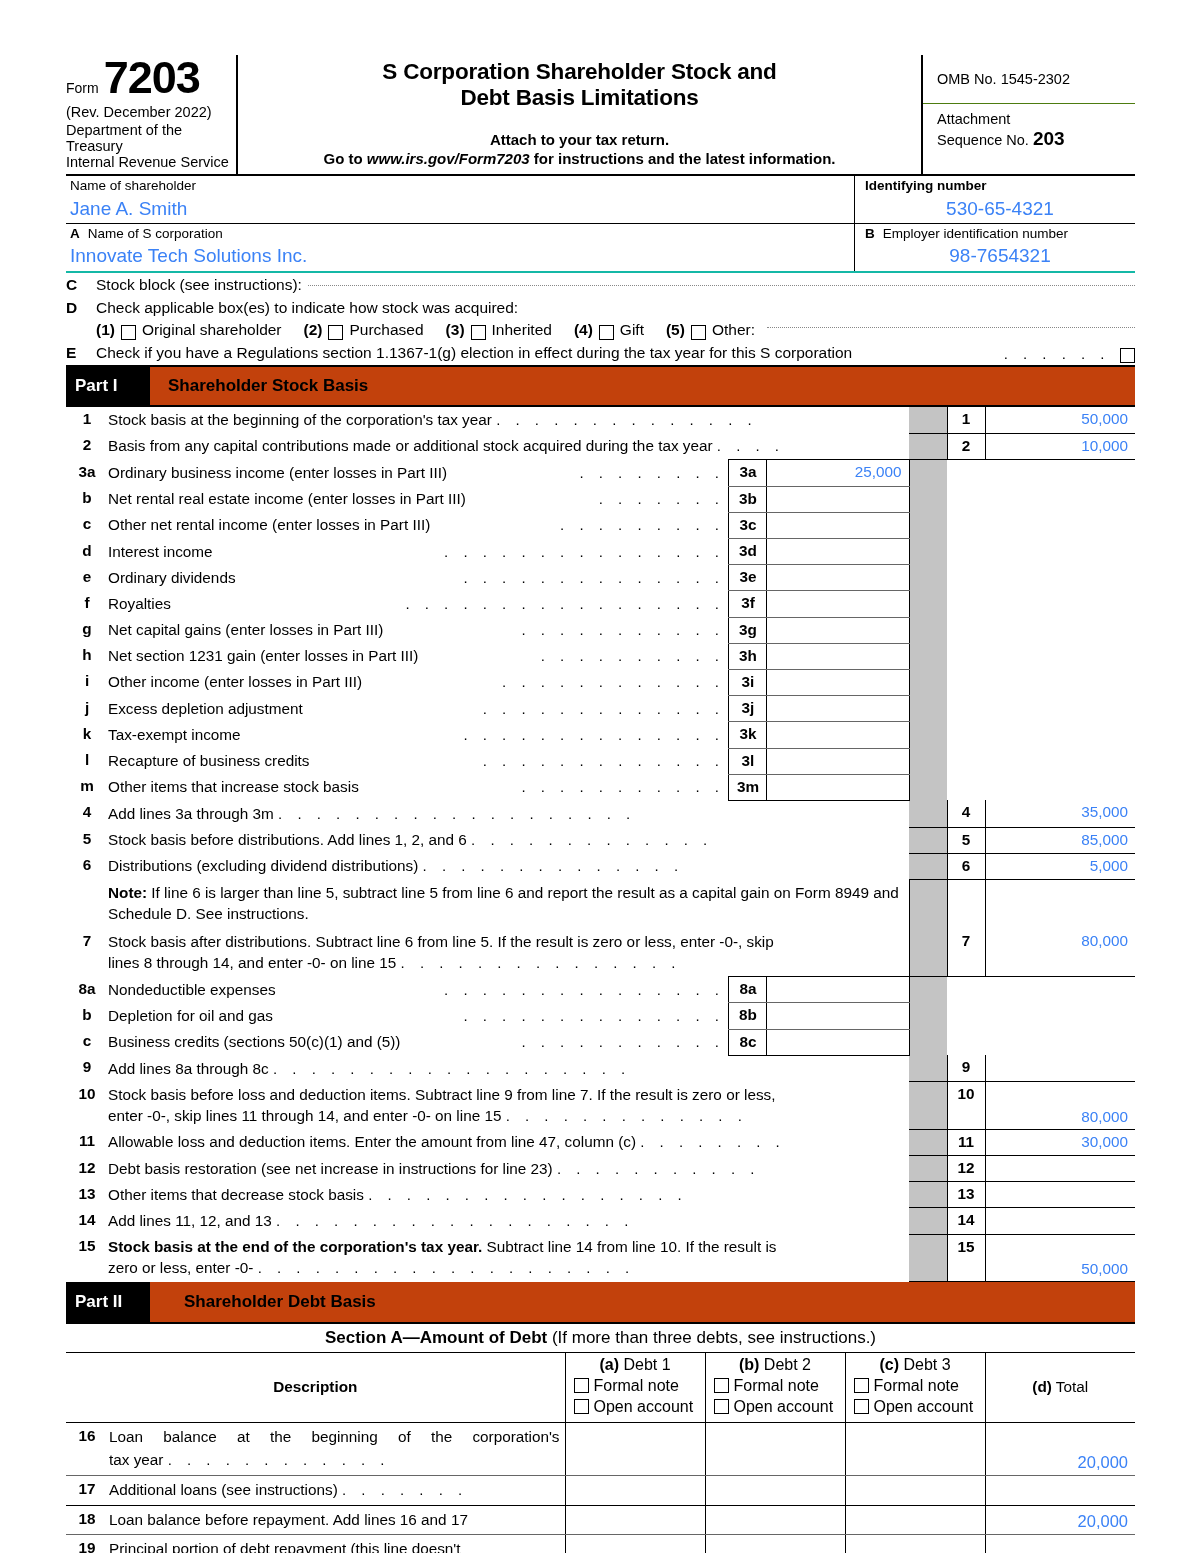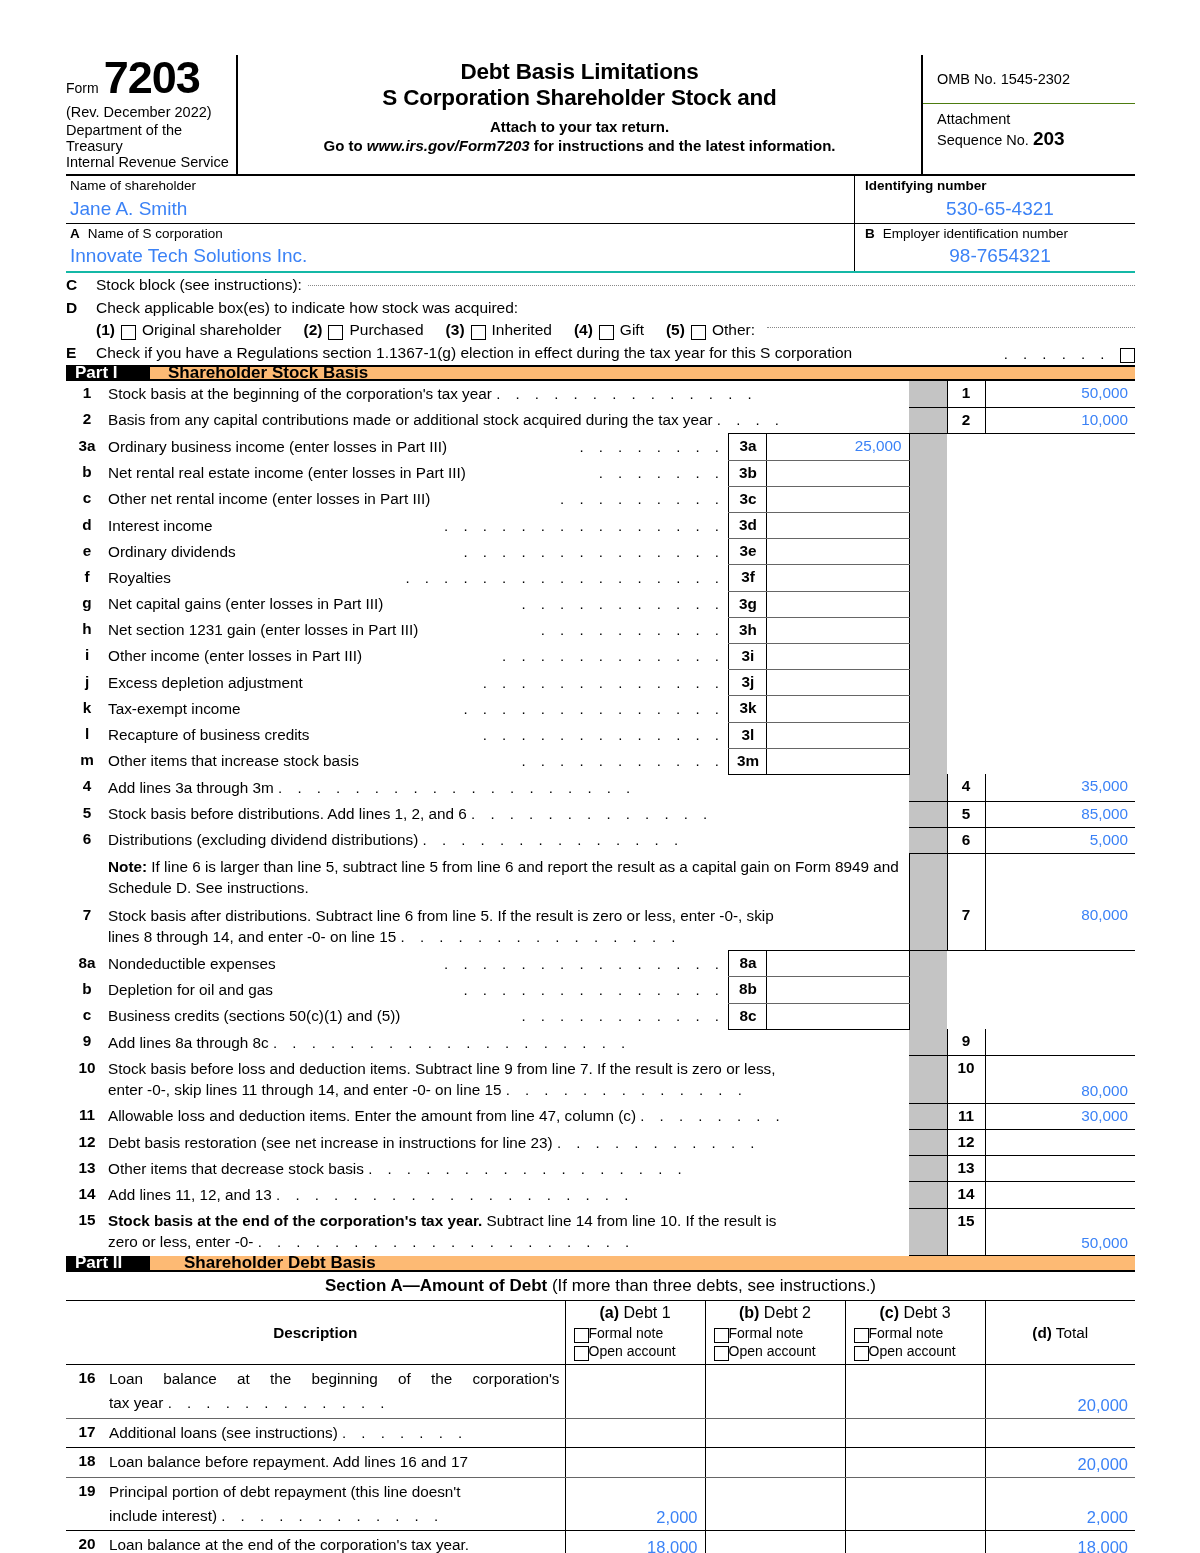--- a/index.html
+++ b/index.html
@@ -53,21 +53,21 @@
     flex: 1;
     text-align: center;
     padding: 4px 6px 3px 6px;
     border-right: 2px solid #000;
   }
   .title-main {
     font-size: 22.5px; font-weight: bold; line-height: 1.15;
     letter-spacing: -0.2px;
   }
   .title-sub {
-    font-size: 15px; font-weight: bold; margin-top: 7px; line-height: 1.25;
+    font-size: 15px; font-weight: bold; margin-top: 20px; line-height: 1.25;
   }
   .hdr-right { width: 212px; }
   .omb {
     font-size: 14.5px;
     padding: 16px 0 16px 14px;
     border-bottom: 1px solid #4d7c0f;
   }
   .attach {
     font-size: 14.5px; line-height: 1.15;
     padding: 7px 0 6px 14px;
@@ -106,22 +106,22 @@
     position: relative; top: 2px;
   }
   .e-row { display: flex; align-items: center; padding: 2px 0 3px 0; }
   .e-dots { flex: 1; text-align: right; letter-spacing: 5.5px; padding-right: 10px; font-size: 15px; }
 
   
   .partband {
     display: flex; align-items: stretch;
     border-top: 2px solid #000;
     border-bottom: 2px solid #000;
-    background: #fdba74;
-    height: 16px;
+    background: #c2410c;
+    height: 42px;
   }
   .partband .tag {
     background: #000; color: #fff;
     font-size: 17px; font-weight: bold;
     padding: 1px 11px 1px 9px;
     display: flex; align-items: center;
     min-width: 84px;
   }
   .partband .ptitle {
     font-size: 17px; font-weight: bold;
@@ -191,21 +191,21 @@
   .d-desc { }
   .d-col  { width: 140px; border-left: 1.4px solid #000; }
   .d-tot  { width: 150px; border-left: 1.4px solid #000; }
   .dh {
     text-align: center;
     padding: 3px 5px 4px 5px;
     border-bottom: 1.4px solid #000;
   }
   .dh-title { font-size: 16px; margin-bottom: 2px; }
   .dh-title .b { font-weight: bold; }
-  .dh-cb { display: flex; align-items: center; font-size: 14px; padding-left: 3px; line-height: 1.3;}
+  .dh-cb { display: flex; gap: 5px; font-size: 16px; padding-left: 3px; line-height: 1.3;}
   .dh-desc {
     text-align: center; font-weight: bold; font-size: 16px;
     border-bottom: 1.4px solid #000;
     vertical-align: middle !important;
   }
   .dh-tot {
     text-align: center; font-size: 16px;
     border-bottom: 1.4px solid #000;
     vertical-align: middle !important;
   }
@@ -229,22 +229,22 @@
       </div>
       <div class="rev">(Rev. December 2022)</div>
       <div class="dept">
         <div>Department of the Treasury</div>
         <div>Internal Revenue Service</div>
       </div>
     </div>
 
     <div class="hdr-mid">
       <div class="title-main">
+        <div>S Corporation Shareholder Stock and</div>
         <div>Debt Basis Limitations</div>
-        <div>S Corporation Shareholder Stock and</div>
       </div>
       <div class="title-sub">
         <div>Attach to your tax return.</div>
         <div><span>Go to </span><span class="i b">www.irs.gov/Form7203</span><span> for instructions and the latest information.</span></div>
       </div>
     </div>
 
     <div class="hdr-right">
       <div class="omb">OMB No. 1545-2302</div>
       <div class="attach">

